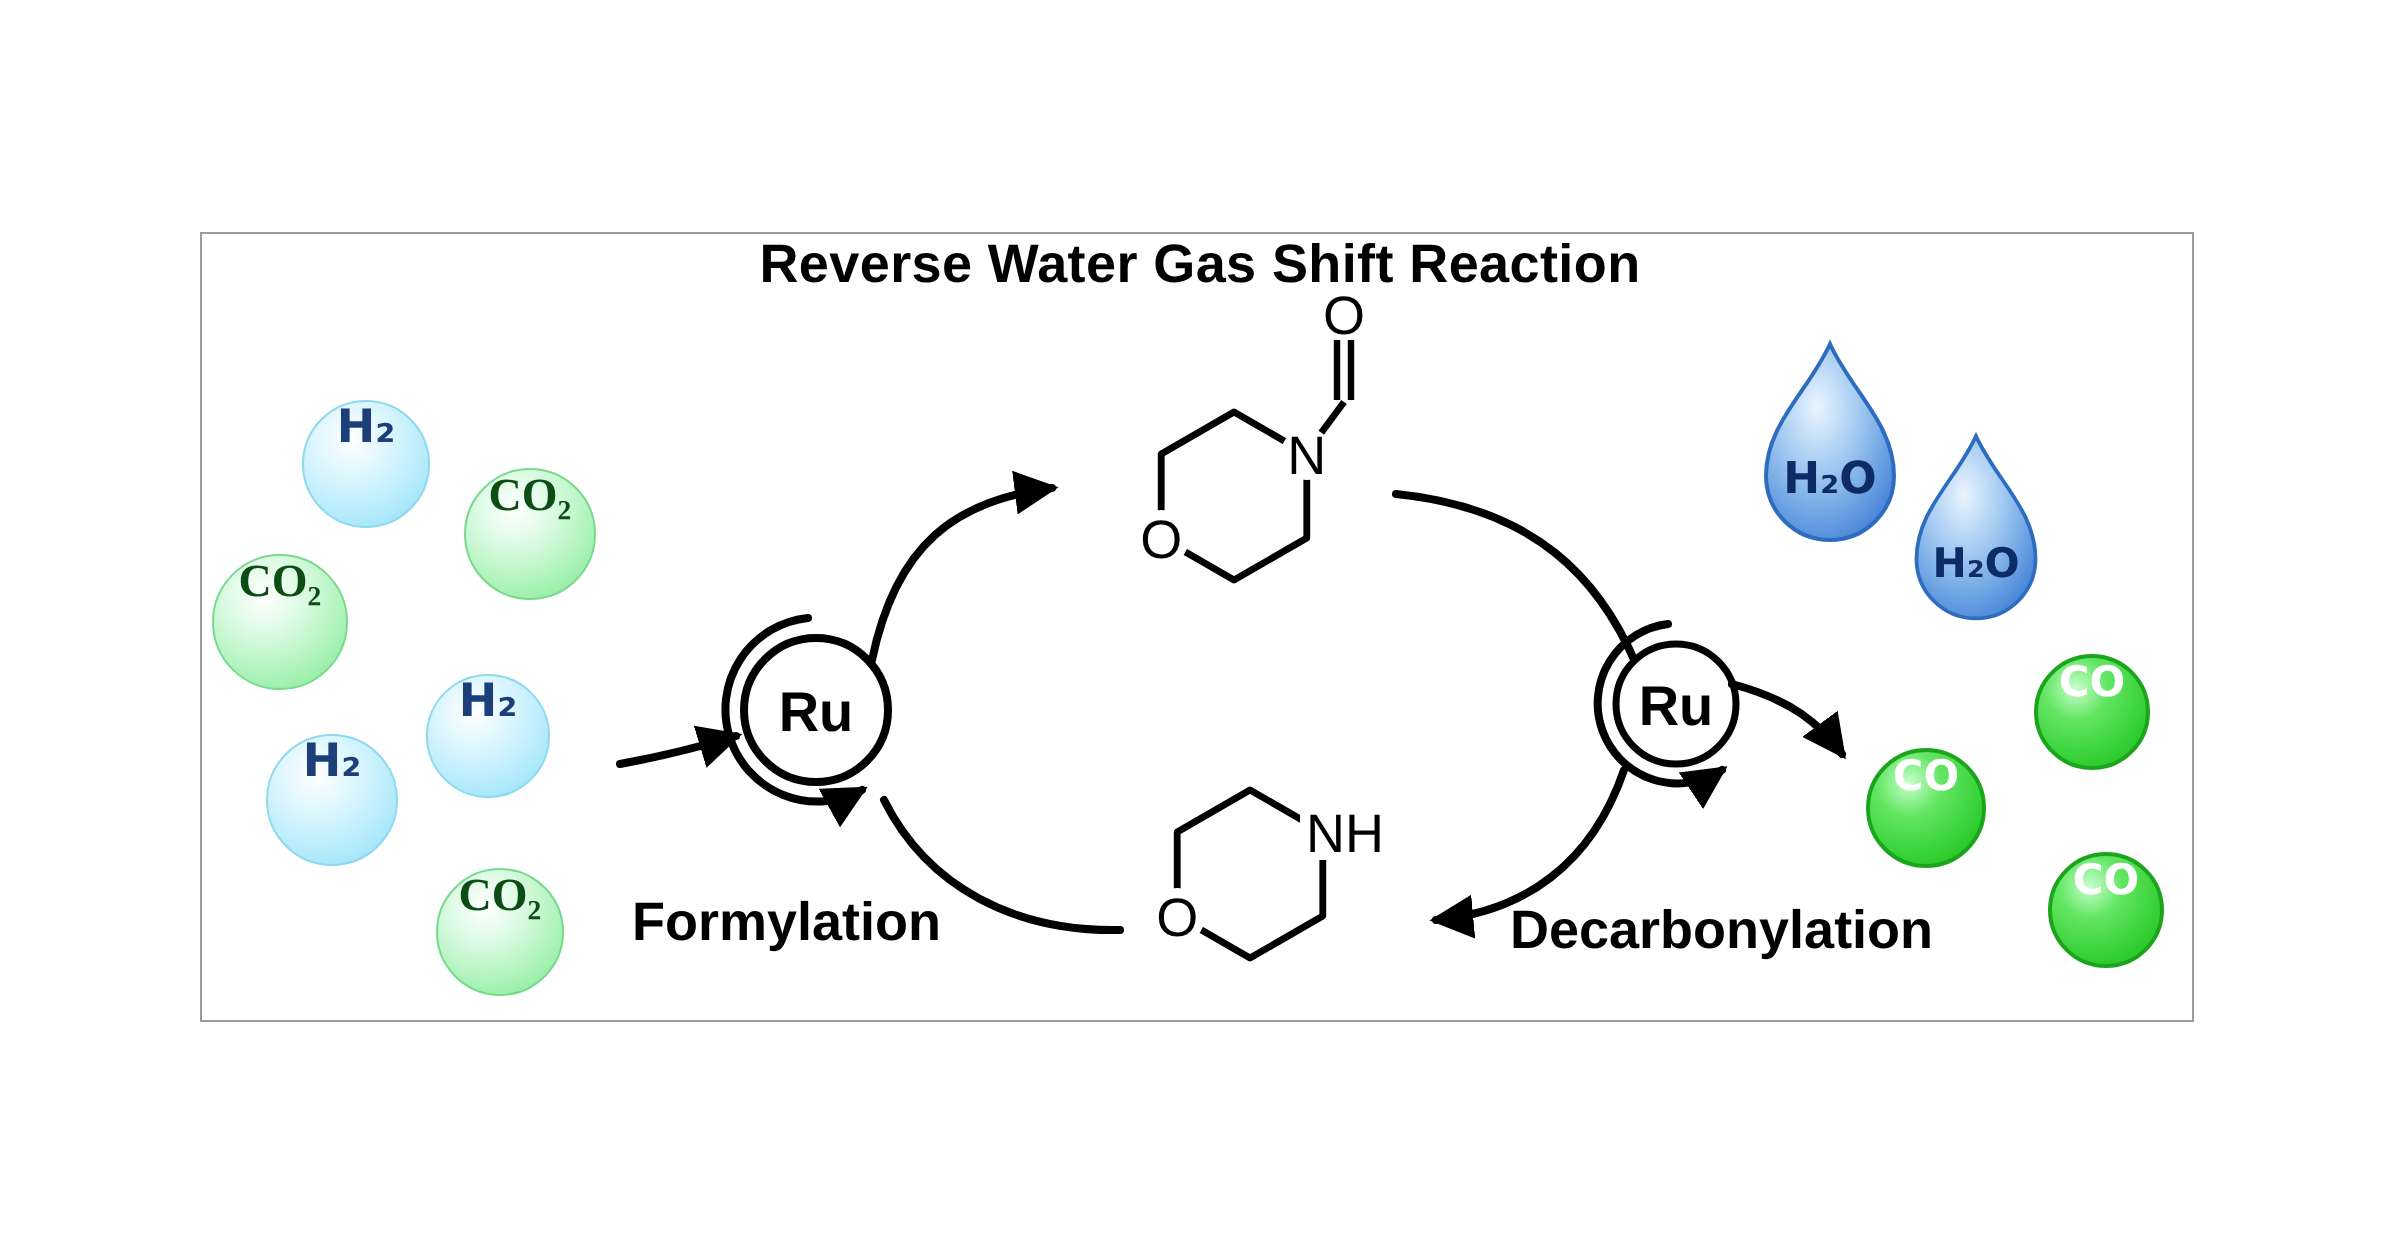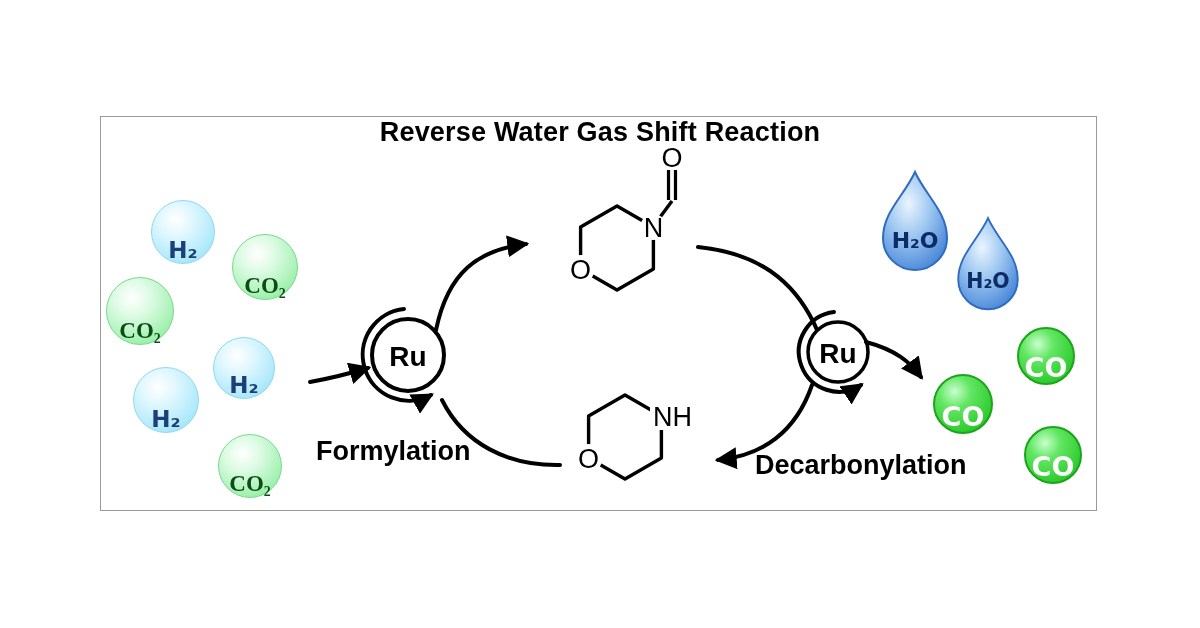--- a/index.html
+++ b/index.html
@@ -27,21 +27,21 @@
     text-align: center;
     font-size: 27px;
     font-weight: bold;
     color: #000000;
     letter-spacing: 0.2px;
   }
   .bubble {
     position: absolute;
     border-radius: 50%;
     display: flex;
-    align-items: flex-end;
+    align-items: flex-start;
     justify-content: center;
     font-family: "DejaVu Sans", sans-serif;
     font-weight: bold;
     font-size: 23px;
     box-sizing: border-box;
   }
   .bubble.h2 {
     background: radial-gradient(circle at 38% 30%, #ffffff 0%, #dff7ff 30%, #aee9fb 72%, #84d8f0 100%);
     color: #1c3f7a;
     border: 1px solid #8fd9ef;
@@ -49,21 +49,21 @@
   .bubble.co2 {
     background: radial-gradient(circle at 38% 30%, #ffffff 0%, #ddfbe4 30%, #a3f1b1 72%, #79e58f 100%);
     color: #0b4d14;
     border: 1px solid #79d98d;
     font-family: Liberation Serif, serif;
   }
   .bubble.co {
     background: radial-gradient(circle at 35% 28%, #c9ffcd 0%, #63e663 30%, #2ecc2e 75%, #22b822 100%);
     color: #ffffff;
     border: 2px solid #1ca51c;
-    font-size: 27px;
+    font-size: 21px;
   }
   .proc-label {
     position: absolute;
     font-size: 27px;
     font-weight: bold;
     color: #000000;
   }
   svg.overlay {
     position: absolute;
     left: 0; top: 0;
@@ -111,21 +111,21 @@
   <div class="bubble co" style="left:933px; top:374px; width:60px; height:60px;">
     <span>CO</span>
   </div>
   <div class="bubble co" style="left:1017px; top:327px; width:58px; height:58px;">
     <span>CO</span>
   </div>
   <div class="bubble co" style="left:1024px; top:426px; width:58px; height:58px;">
     <span>CO</span>
   </div>
 
-  <div class="proc-label" style="left:316px; top:436px;">Formylation</div>
+  <div class="proc-label" style="left:316px; top:446px;">Formylation</div>
   <div class="proc-label" style="left:755px; top:450px;text-align:right;">Decarbonylation</div>
 
   <svg class="overlay" width="1200" height="628" viewBox="0 0 1200 628">
     <defs>
       <marker id="arrow" viewBox="0 0 10 10" refX="8.5" refY="5" markerWidth="5.5" markerHeight="5.5" orient="auto">
         <path d="M 0 0 L 10 5 L 0 10 z" fill="#000000"></path>
       </marker>
       <radialGradient id="dropGrad" cx="40%" cy="32%" r="78%">
         <stop offset="0%" stop-color="#eaf5ff"></stop>
         <stop offset="45%" stop-color="#9cc6f0"></stop>

